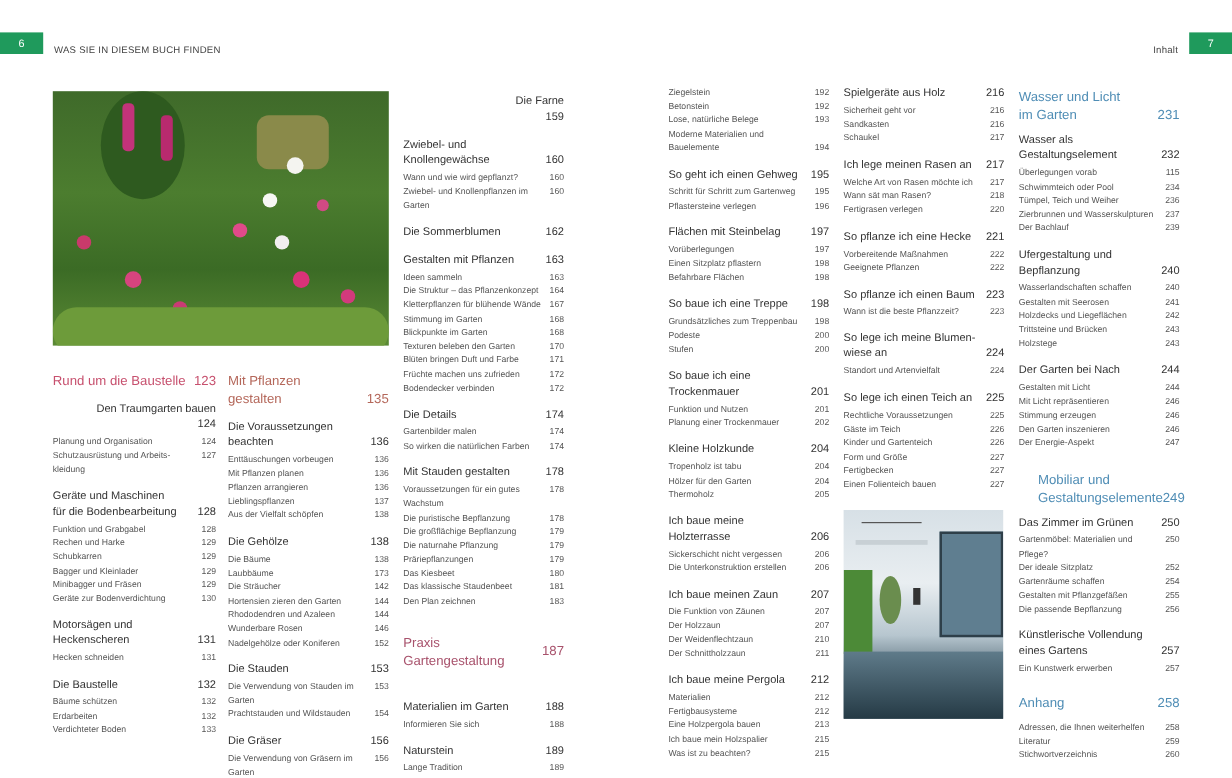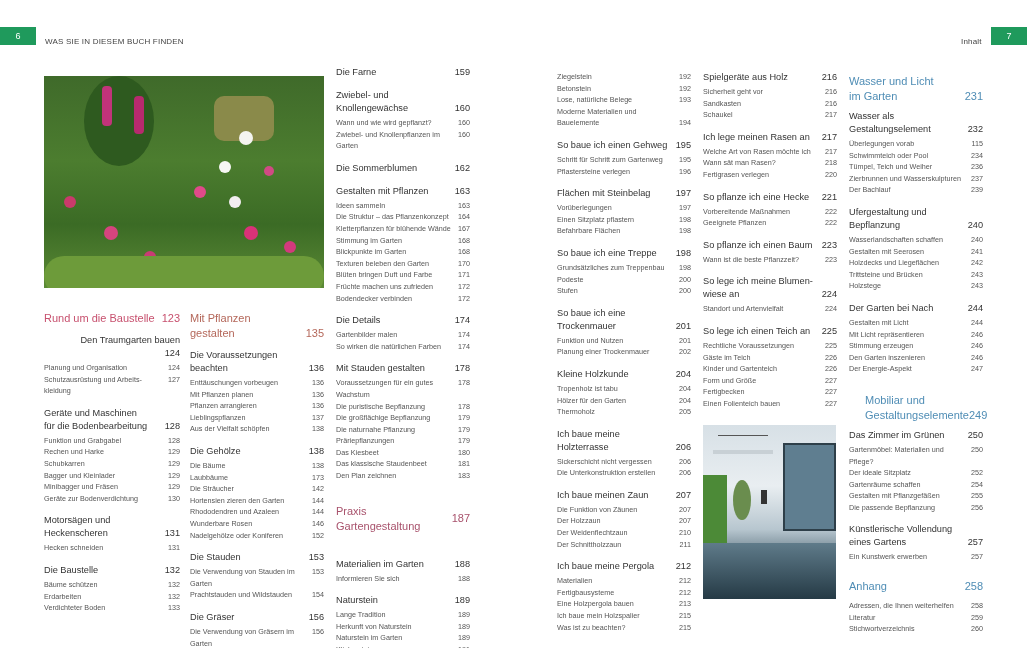--- a/index.html
+++ b/index.html
@@ -217,21 +217,21 @@
       <span>Die Verwendung von Gräsern im Garten</span>
       <span class="num">156</span>
     </div>
   <div class="entry">
       <span>Bambus</span>
       <span class="num">158</span>
     </div>
 </div>
 
 <div class="col" style="left:336px;top:66px;width:134px;">
-  <div class="sec" style="margin-top:0;">
+  <div class="sec" style="margin-top:12px;flex-direction:column;">
       <span class="lbl">Die Farne</span>
       <span class="num">159</span>
     </div>
   <div class="sec">
       <span class="lbl">Zwiebel- und Knollengewächse</span>
       <span class="num">160</span>
     </div>
   <div class="entry">
       <span>Wann und wie wird gepflanzt?</span>
       <span class="num">160</span>
@@ -381,21 +381,21 @@
       <span>Lose, natürliche Belege</span>
       <span class="num">193</span>
     </div>
   <div class="entry" style="align-items:flex-end;">
       <span class="wrap-lbl">Moderne Materialien und
 Bauelemente</span>
       <span class="num">194</span>
     </div>
 
   <div class="sec">
-      <span class="lbl">So baue ich einen Gehweg</span>
+      <span class="lbl">So geht ich einen Gehweg</span>
       <span class="num">195</span>
     </div>
   <div class="entry">
       <span>Schritt für Schritt zum Gartenweg</span>
       <span class="num">195</span>
     </div>
   <div class="entry">
       <span>Pflastersteine verlegen</span>
       <span class="num">196</span>
     </div>

